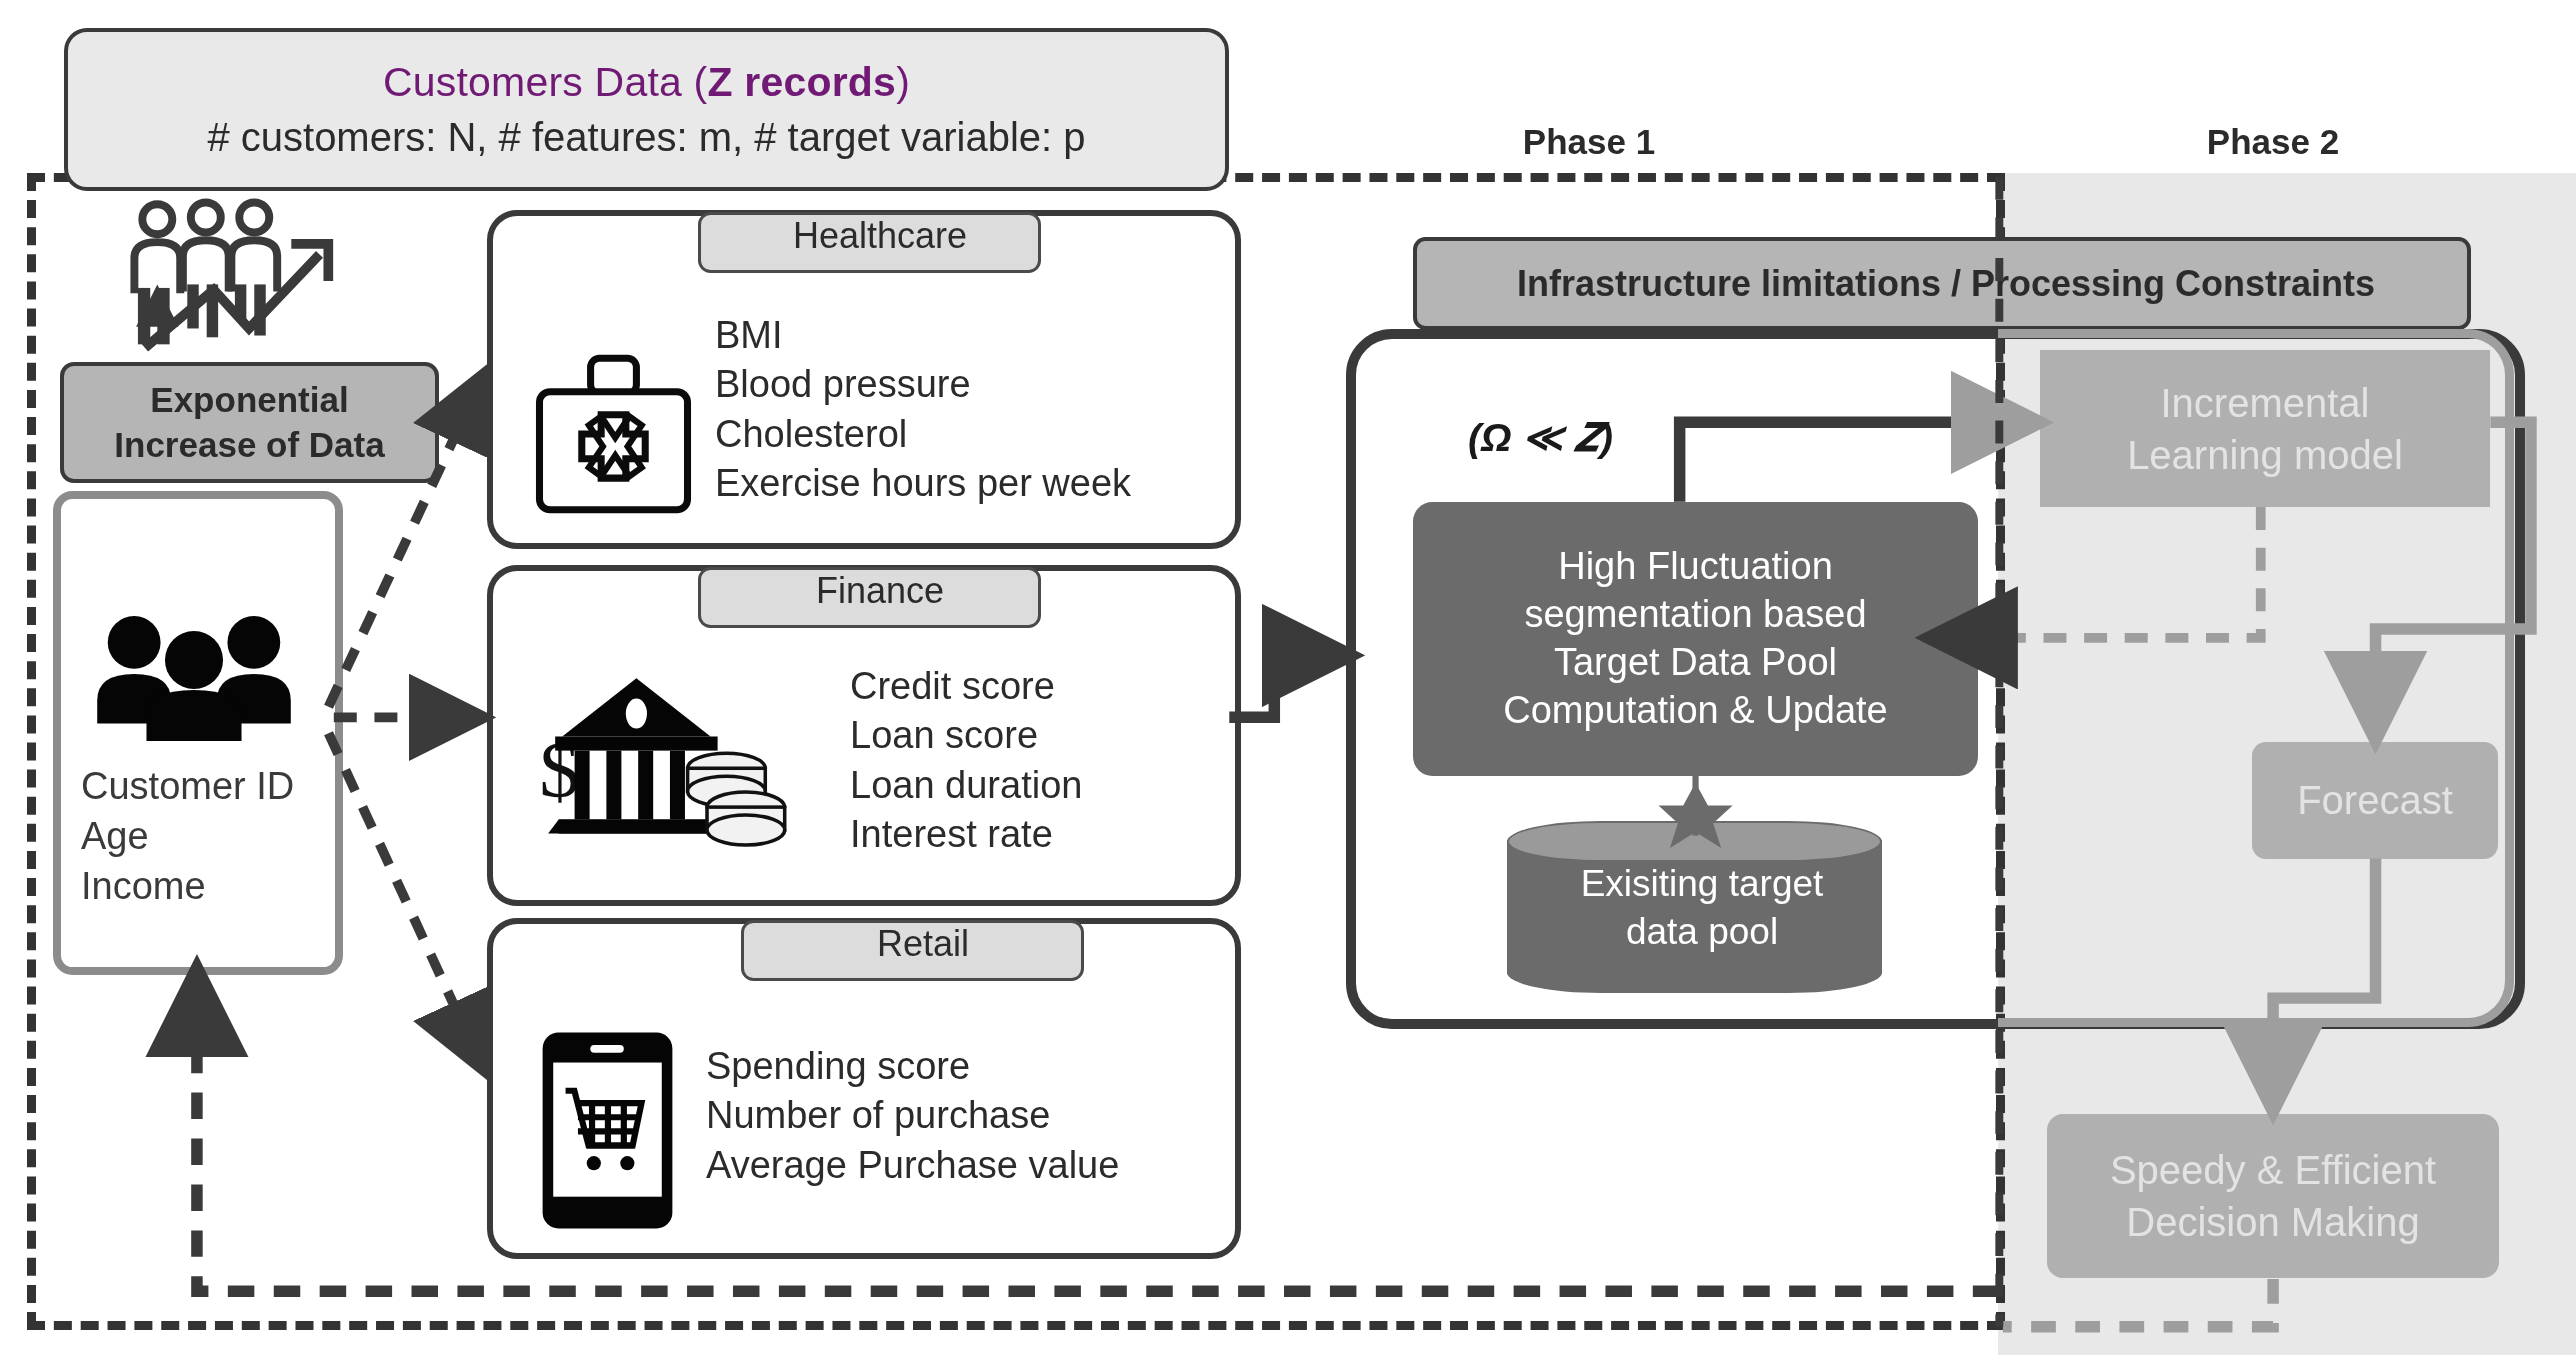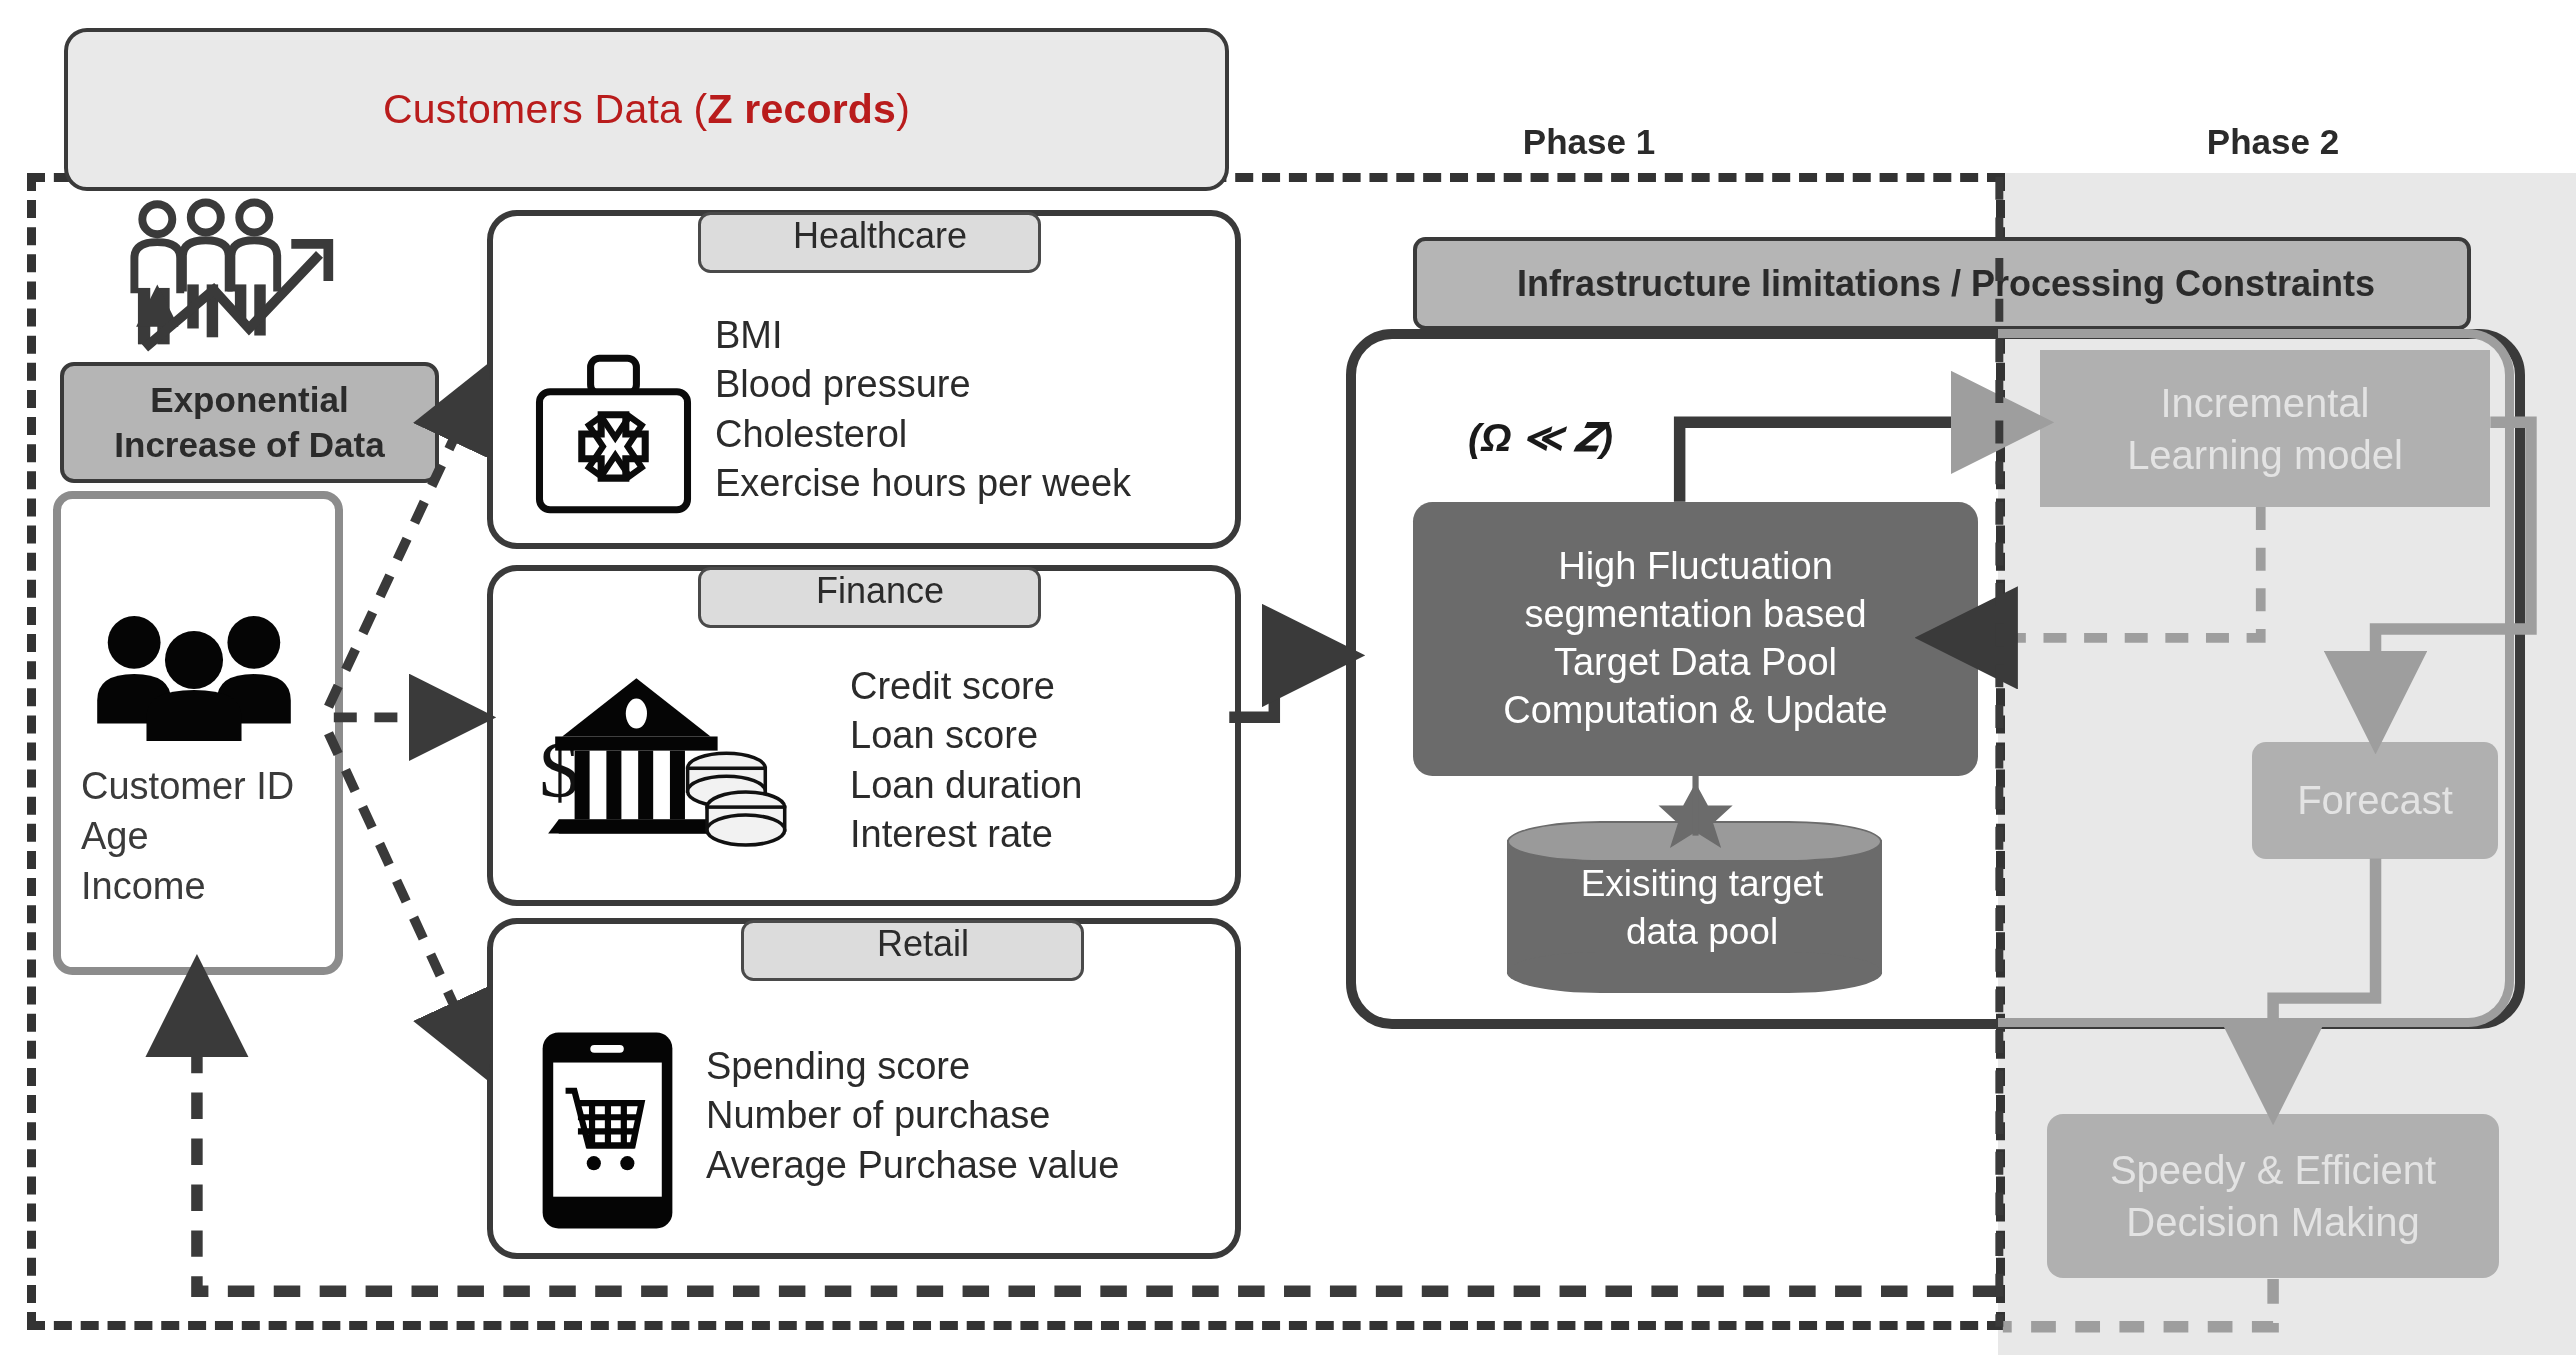--- a/index.html
+++ b/index.html
@@ -11,21 +11,21 @@
   #phase2-band{left:1998px;top:173px;width:578px;height:1182px;background:#e8e8e8;}
 
   
   #outer-dashed{left:26.5px;top:173px;width:1978px;height:1157px;
       border:9.7px dashed #333333;box-sizing:border-box;background:transparent;}
 
   
   #customers-data{left:64px;top:28px;width:1157px;height:155px;
       background:#e9e9e9;border:4.4px solid #3a3a3a;border-radius:23px;
       display:flex;flex-direction:column;align-items:center;justify-content:center;}
-  #customers-data .l1{font-size:41px;color:#b91c1c;letter-spacing:0.2px;}
+  #customers-data .l1{font-size:41px;color:#701a75;letter-spacing:0.2px;}
   #customers-data .l1 b{font-weight:bold;}
   #customers-data .l2{font-size:40px;color:#2b2b2b;margin-top:8.8px;}
 
   
   .phase-label{font-size:35px;font-weight:bold;color:#2b2b2b;text-align:center;}
   #phase1-label{left:1439px;top:122px;width:300px;}
   #phase2-label{left:2123px;top:122px;width:300px;}
 
   
   #people-growth-icon{left:115px;top:196px;width:238px;height:168px;}
@@ -110,20 +110,21 @@
 <div id="root">
 
   <div class="abs" id="phase2-band"></div>
 
   <div class="abs" id="outer-dashed"></div>
 
   <div class="abs" id="customers-data">
     <div class="l1">
       <span>Customers Data (</span><b>Z records</b><span>)</span>
     </div>
+    <div class="l2"># customers: N, # features: m, # target variable: p</div>
   </div>
 
   <div class="abs phase-label" id="phase1-label">Phase 1</div>
   <div class="abs phase-label" id="phase2-label">Phase 2</div>
 
   <div class="abs" id="people-growth-icon">
     <svg viewBox="0 0 270 190" width="238" height="168">
       <g fill="none" stroke="#3a3a3a" stroke-width="9">
         <circle cx="48" cy="26" r="17"></circle>
           <circle cx="103" cy="24" r="17"></circle>

